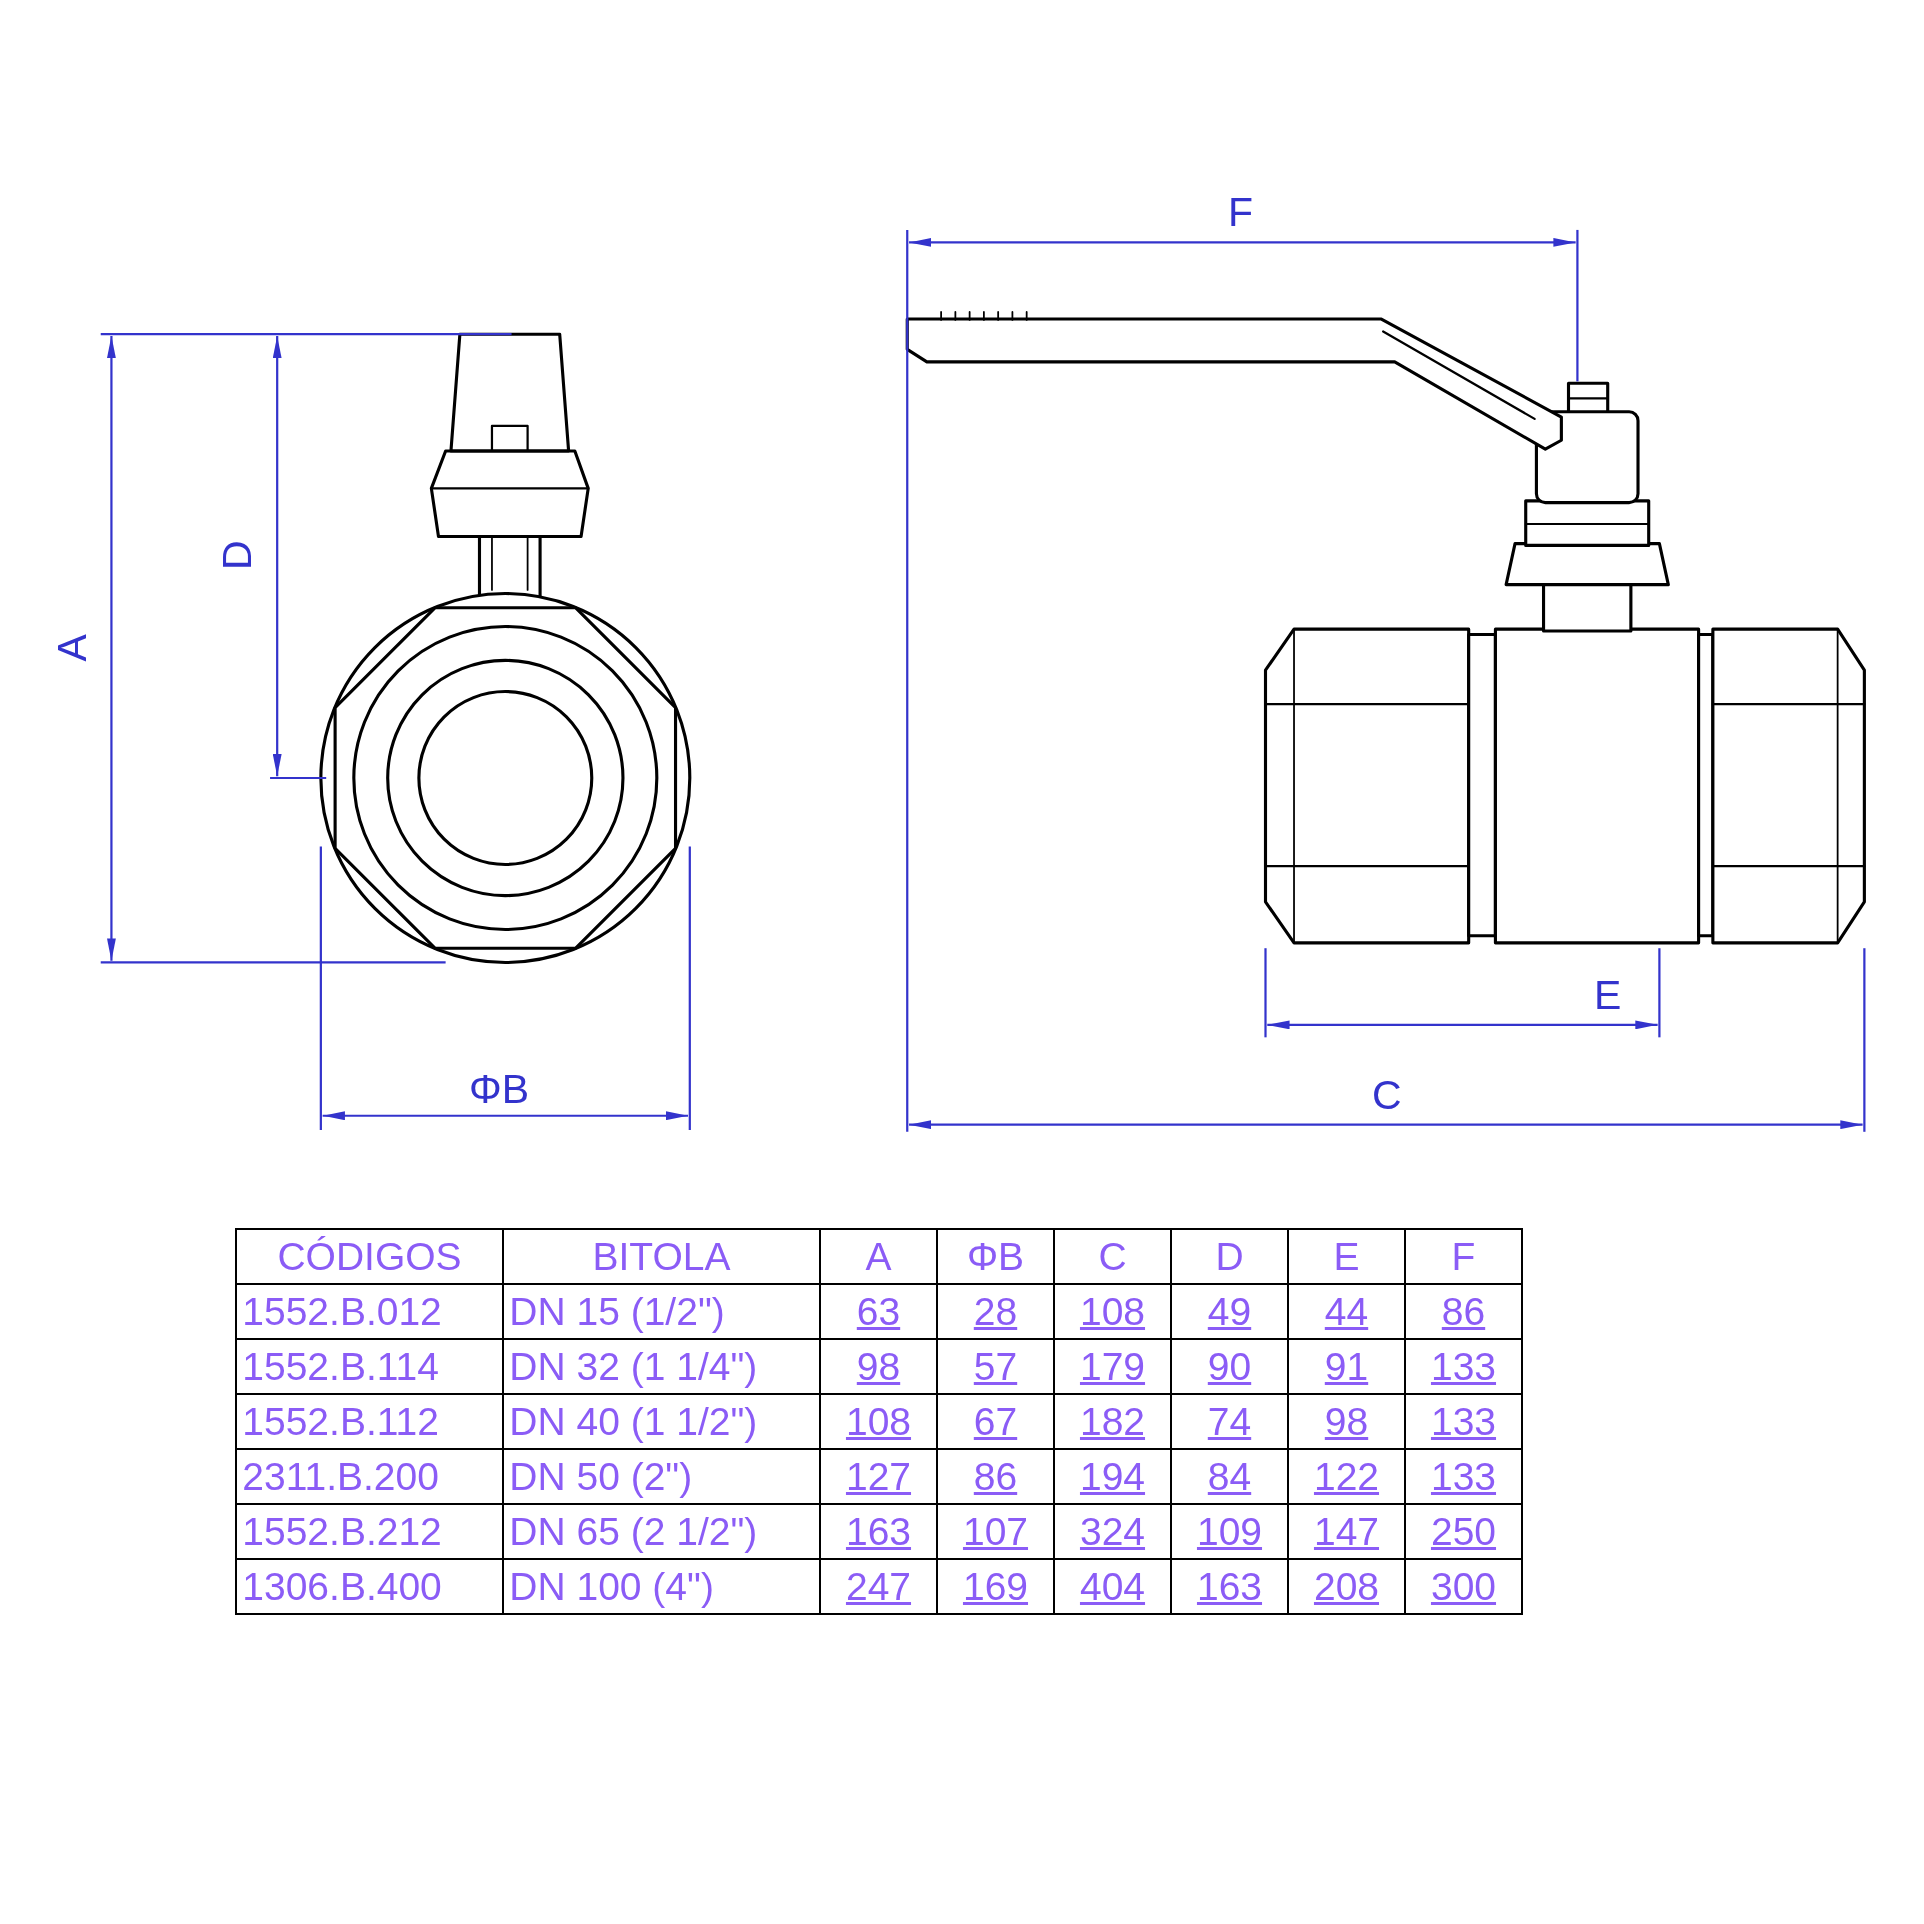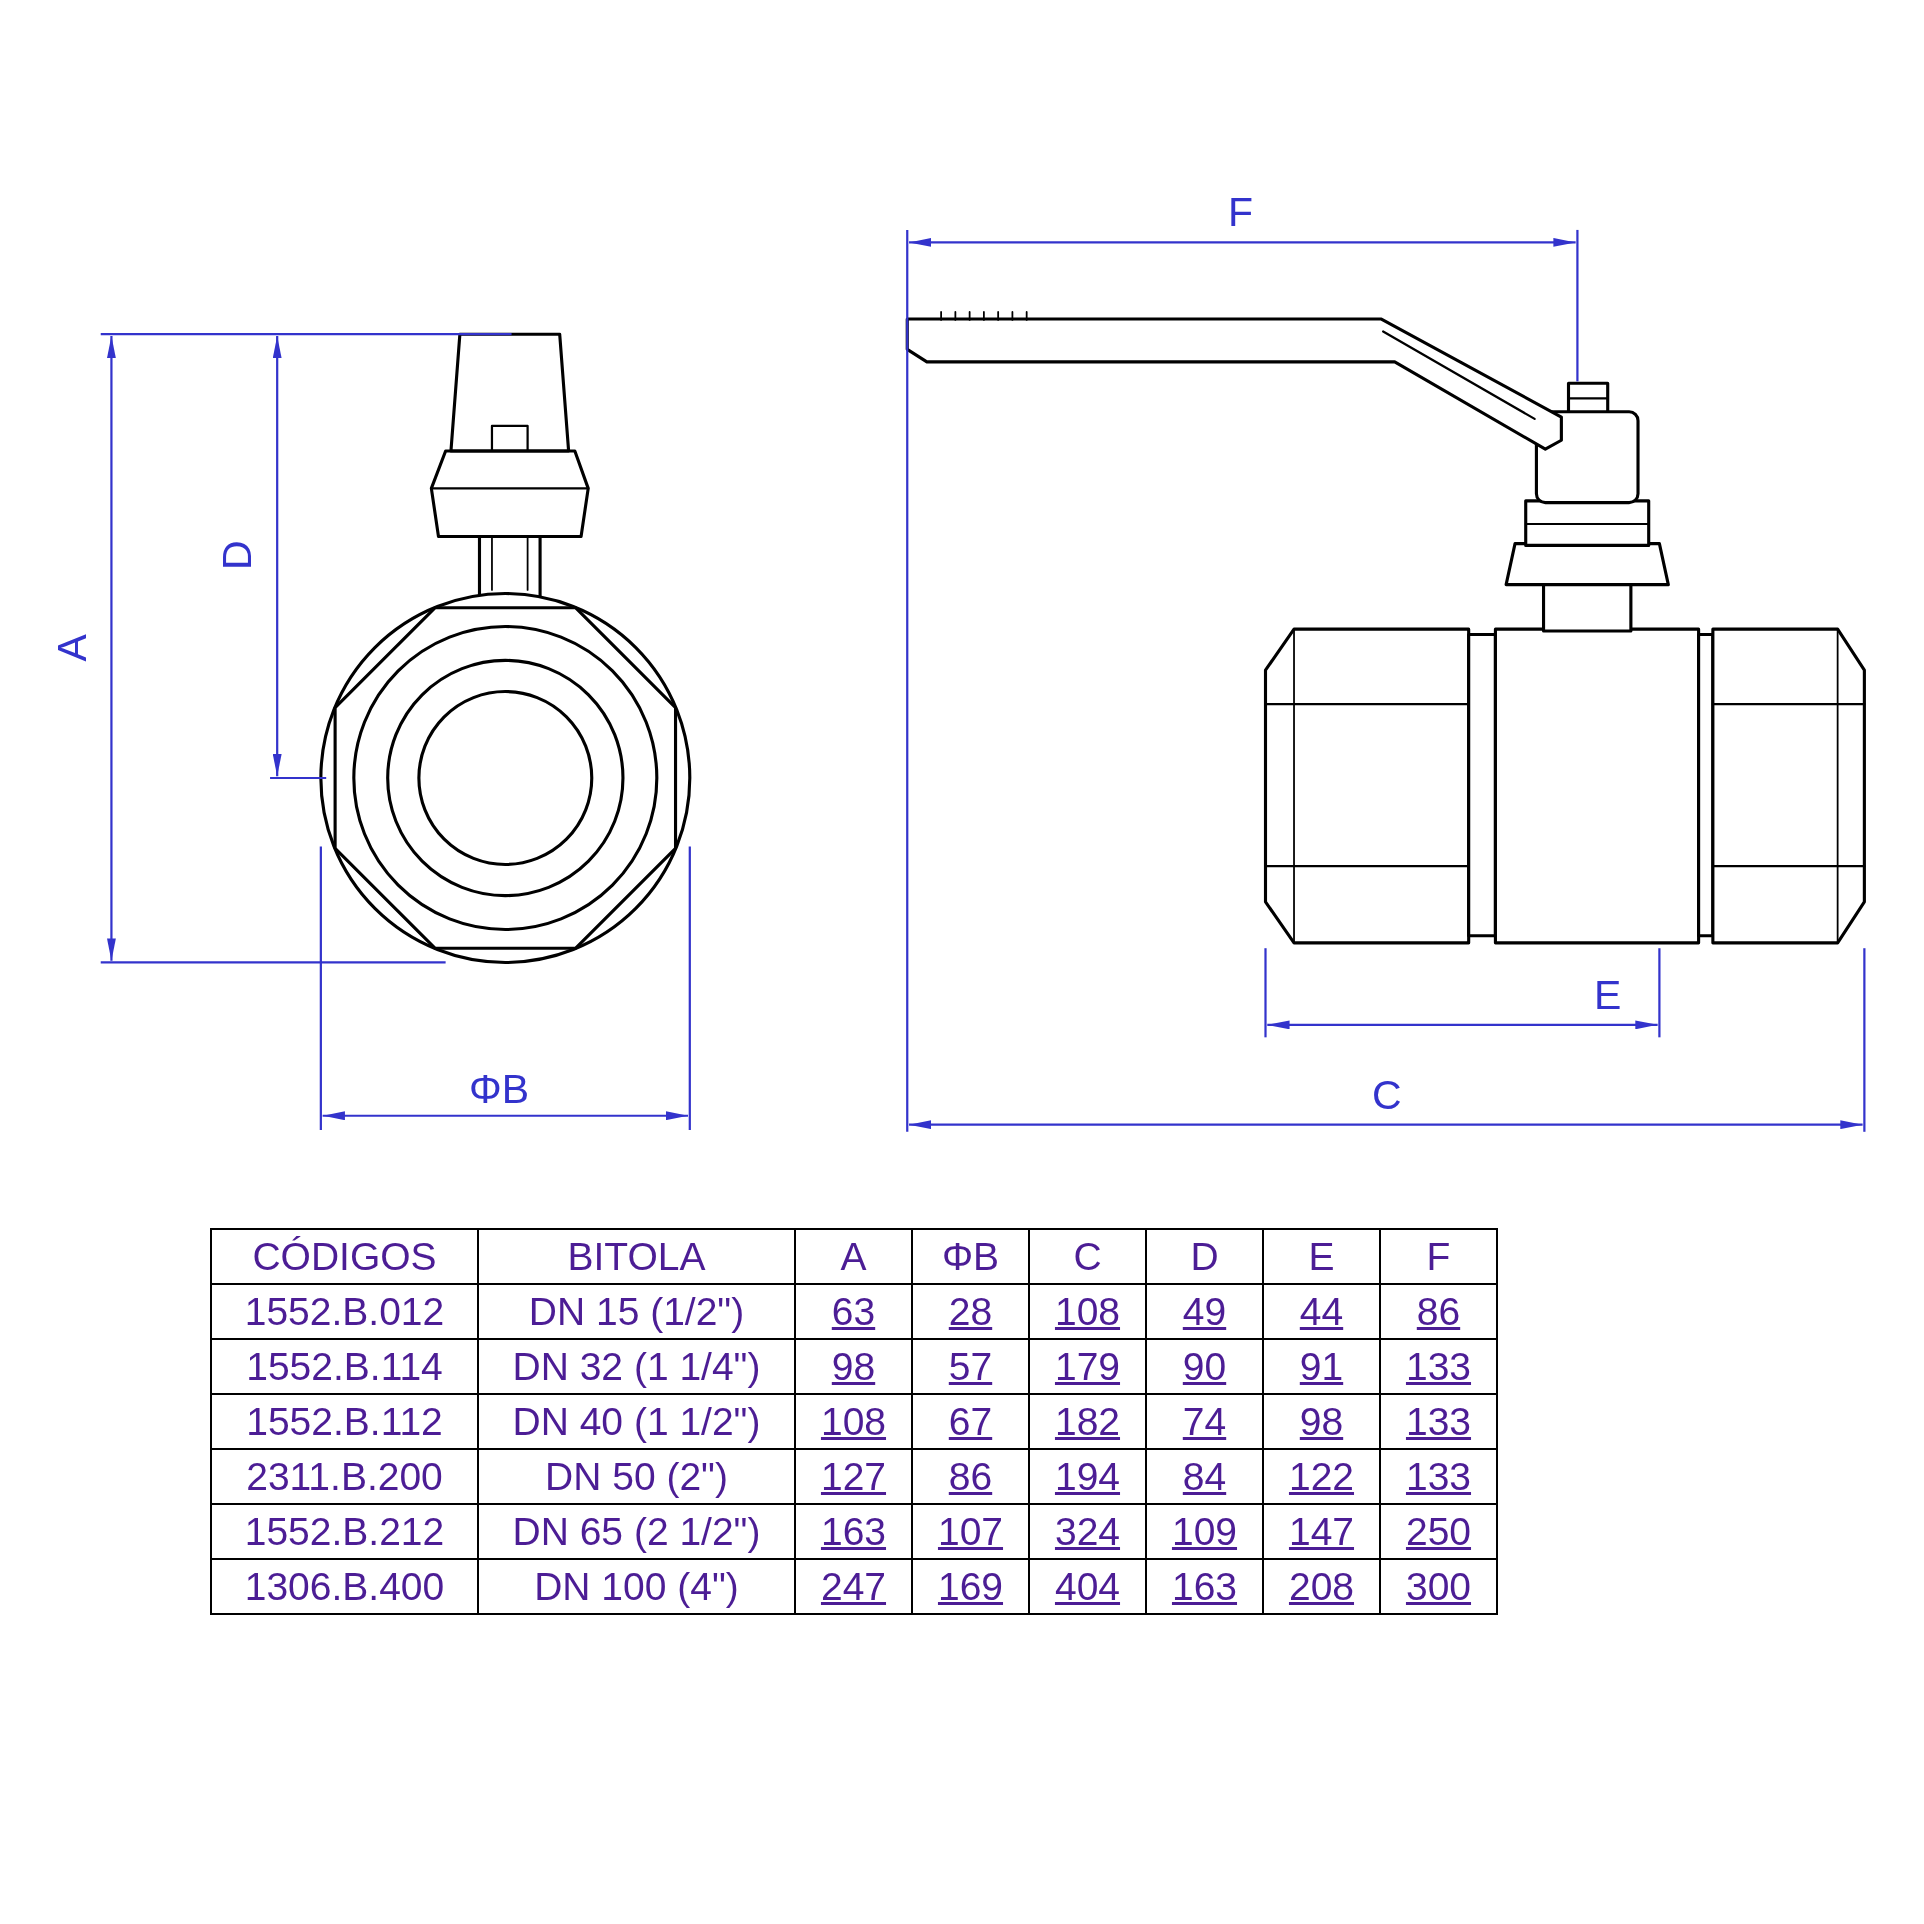--- a/index.html
+++ b/index.html
@@ -19,39 +19,39 @@
   }
   svg.drawing {
     position: absolute;
     left: 0;
     top: 0;
     width: 1925px;
     height: 1212px;
   }
   table.spec {
     position: absolute;
-    left: 210px;
+    left: 235px;
     top: 1228px;
     border-collapse: collapse;
     table-layout: fixed;
-    color: #4c1d95;
+    color: #8b5cf6;
   }
   table.spec th, table.spec td {
     border: 2.7px solid #000;
     font-size: 39px;
     font-weight: normal;
     height: 53px;
     line-height: 53px;
     padding: 0 5.3px;
     white-space: nowrap;
     overflow: hidden;
   }
   table.spec th { text-align: center; }
   table.spec td.center { text-align: center; text-decoration: underline; }
-  table.spec td.left { text-align: center; margin-left: 36px; }
+  table.spec td.left { text-align: left; margin-left: 36px; }
   .dimtext {
     font-family: "Liberation Sans", sans-serif;
     font-size: 46px;
   }
 </style>
 </head>
 <body>
 
 <div class="canvas">
 

